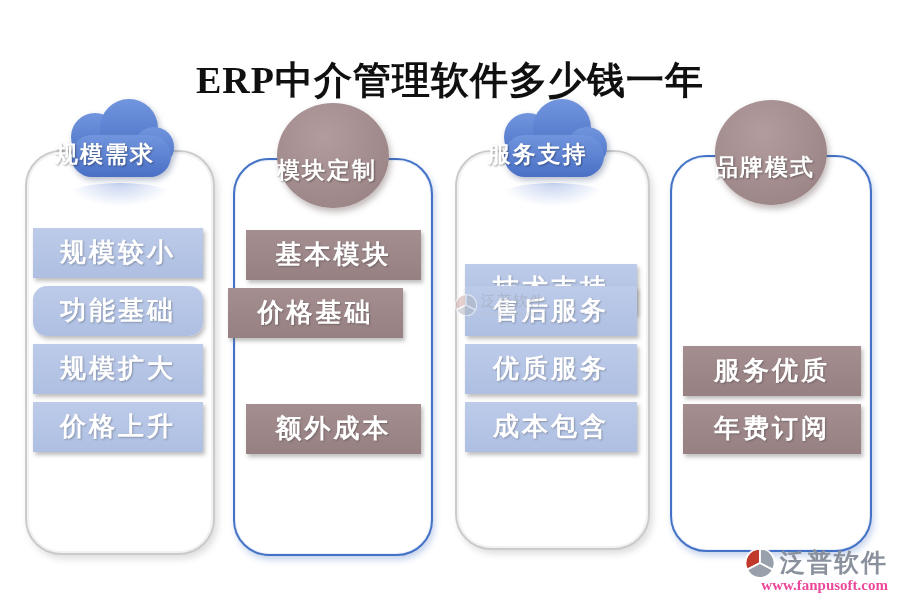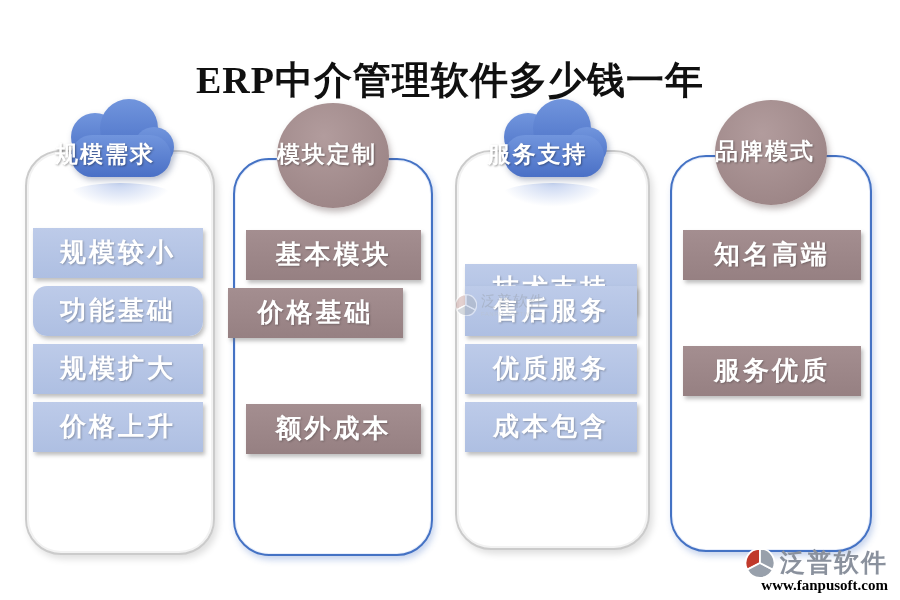--- a/index.html
+++ b/index.html
@@ -27,39 +27,39 @@
 
   .circle-header { position:absolute; top:8px; left:50%; transform:translateX(-50%);
       width:112px; height:105px; border-radius:50%;
       background:radial-gradient(circle at 42% 32%, #b29c9d, #9e8788 72%, #947c7d 100%);
       box-shadow:2px 4px 6px rgba(80,60,60,0.35); }
 
   .header-label { position:absolute; left:0; width:100%; text-align:left;
       color:#fff; font-size:23px; font-weight:bold; letter-spacing:2px;
       text-shadow:1px 1px 2px rgba(0,0,0,0.35);font-family:Liberation Serif, serif; }
   .cloud-header .header-label { top:44px; }
-  .circle-header .header-label { top:36px; }
+  .circle-header .header-label { top:52px; }
 
   .item { position:absolute; height:50px; line-height:50px; text-align:center;
       color:#fff; font-size:26px; font-weight:bold; letter-spacing:3px;
       text-shadow:1px 1px 2px rgba(0,0,0,0.25);
       box-shadow:2px 3px 4px rgba(110,110,110,0.45); }
   .item.blue  { background:linear-gradient(#bdcbe9, #aebfe2); }
   .item.mauve { background:linear-gradient(#a48e90, #968082); }
 
   .watermark { position:absolute; left:455px; top:292px; display:flex; align-items:center;
       gap:4px; opacity:0.5; font-family:"Liberation Sans","DejaVu Sans",sans-serif; }
   .watermark .wm-text-cn { font-size:15px; color:#9aa2ae; letter-spacing:1px; }
   .watermark .wm-text-en { font-size:6px; color:#b9c0ca; letter-spacing:0.5px; }
 
   .brandmark { position:absolute; right:12px; bottom:6px; text-align:right;
       font-family:"Liberation Sans","DejaVu Sans",sans-serif; }
   .brand-row { display:flex; align-items:center; gap:5px; justify-content:flex-end; }
   .brand-name { font-size:25px; font-weight:bold; color:#8a919d; letter-spacing:2px; }
-  .brand-url { font-size:15px; color:#000000; font-family:"Liberation Serif","DejaVu Serif",serif;
+  .brand-url { font-size:15px; color:#ec4899; font-family:"Liberation Serif","DejaVu Serif",serif;
       font-weight:bold; margin-top:-2px; }
 </style>
 </head>
 <body>
 
 <div class="stage">
 
   <div class="title">ERP中介管理软件多少钱一年</div>
 
   <div class="column" style="left:20px; width:200px;">
@@ -116,22 +116,22 @@
     <div class="item blue" style="top:191px; left:15px; width:172px;">售后服务</div>
     <div class="item blue" style="top:249px; left:15px; width:172px;">优质服务</div>
     <div class="item blue" style="top:307px; left:15px; width:172px;">成本包含</div>
   </div>
 
   <div class="column" style="left:666px; width:210px;">
     <div class="panel blue" style="top:60px; left:4px; width:202px; height:397px;"></div>
     <div class="circle-header" style="top:5px;">
       <div class="header-label">品牌模式</div>
     </div>
-    <div class="item mauve" style="top:135px; left:17px; width:178px;">知名高端</div>
     <div class="item mauve" style="top:251px; left:17px; width:178px;">服务优质</div>
+    <div class="item mauve" style="top:309px; left:17px; width:178px;">年费订阅</div>
   </div>
 
   <div class="watermark">
     <svg width="22" height="22" viewBox="0 0 34 34">
       <path d="M17 1 A16 16 0 0 0 2.5 24.5 L17 17 Z" fill="#c9a3a0" stroke="#fff" stroke-width="2"></path>
       <path d="M2.5 24.5 A16 16 0 0 0 31.5 24.5 L17 17 Z" fill="#adb4be" stroke="#fff" stroke-width="2"></path>
       <path d="M31.5 24.5 A16 16 0 0 0 17 1 L17 17 Z" fill="#adb4be" stroke="#fff" stroke-width="2"></path>
     </svg>
     <div>
       <div class="wm-text-cn">泛普软件</div>

